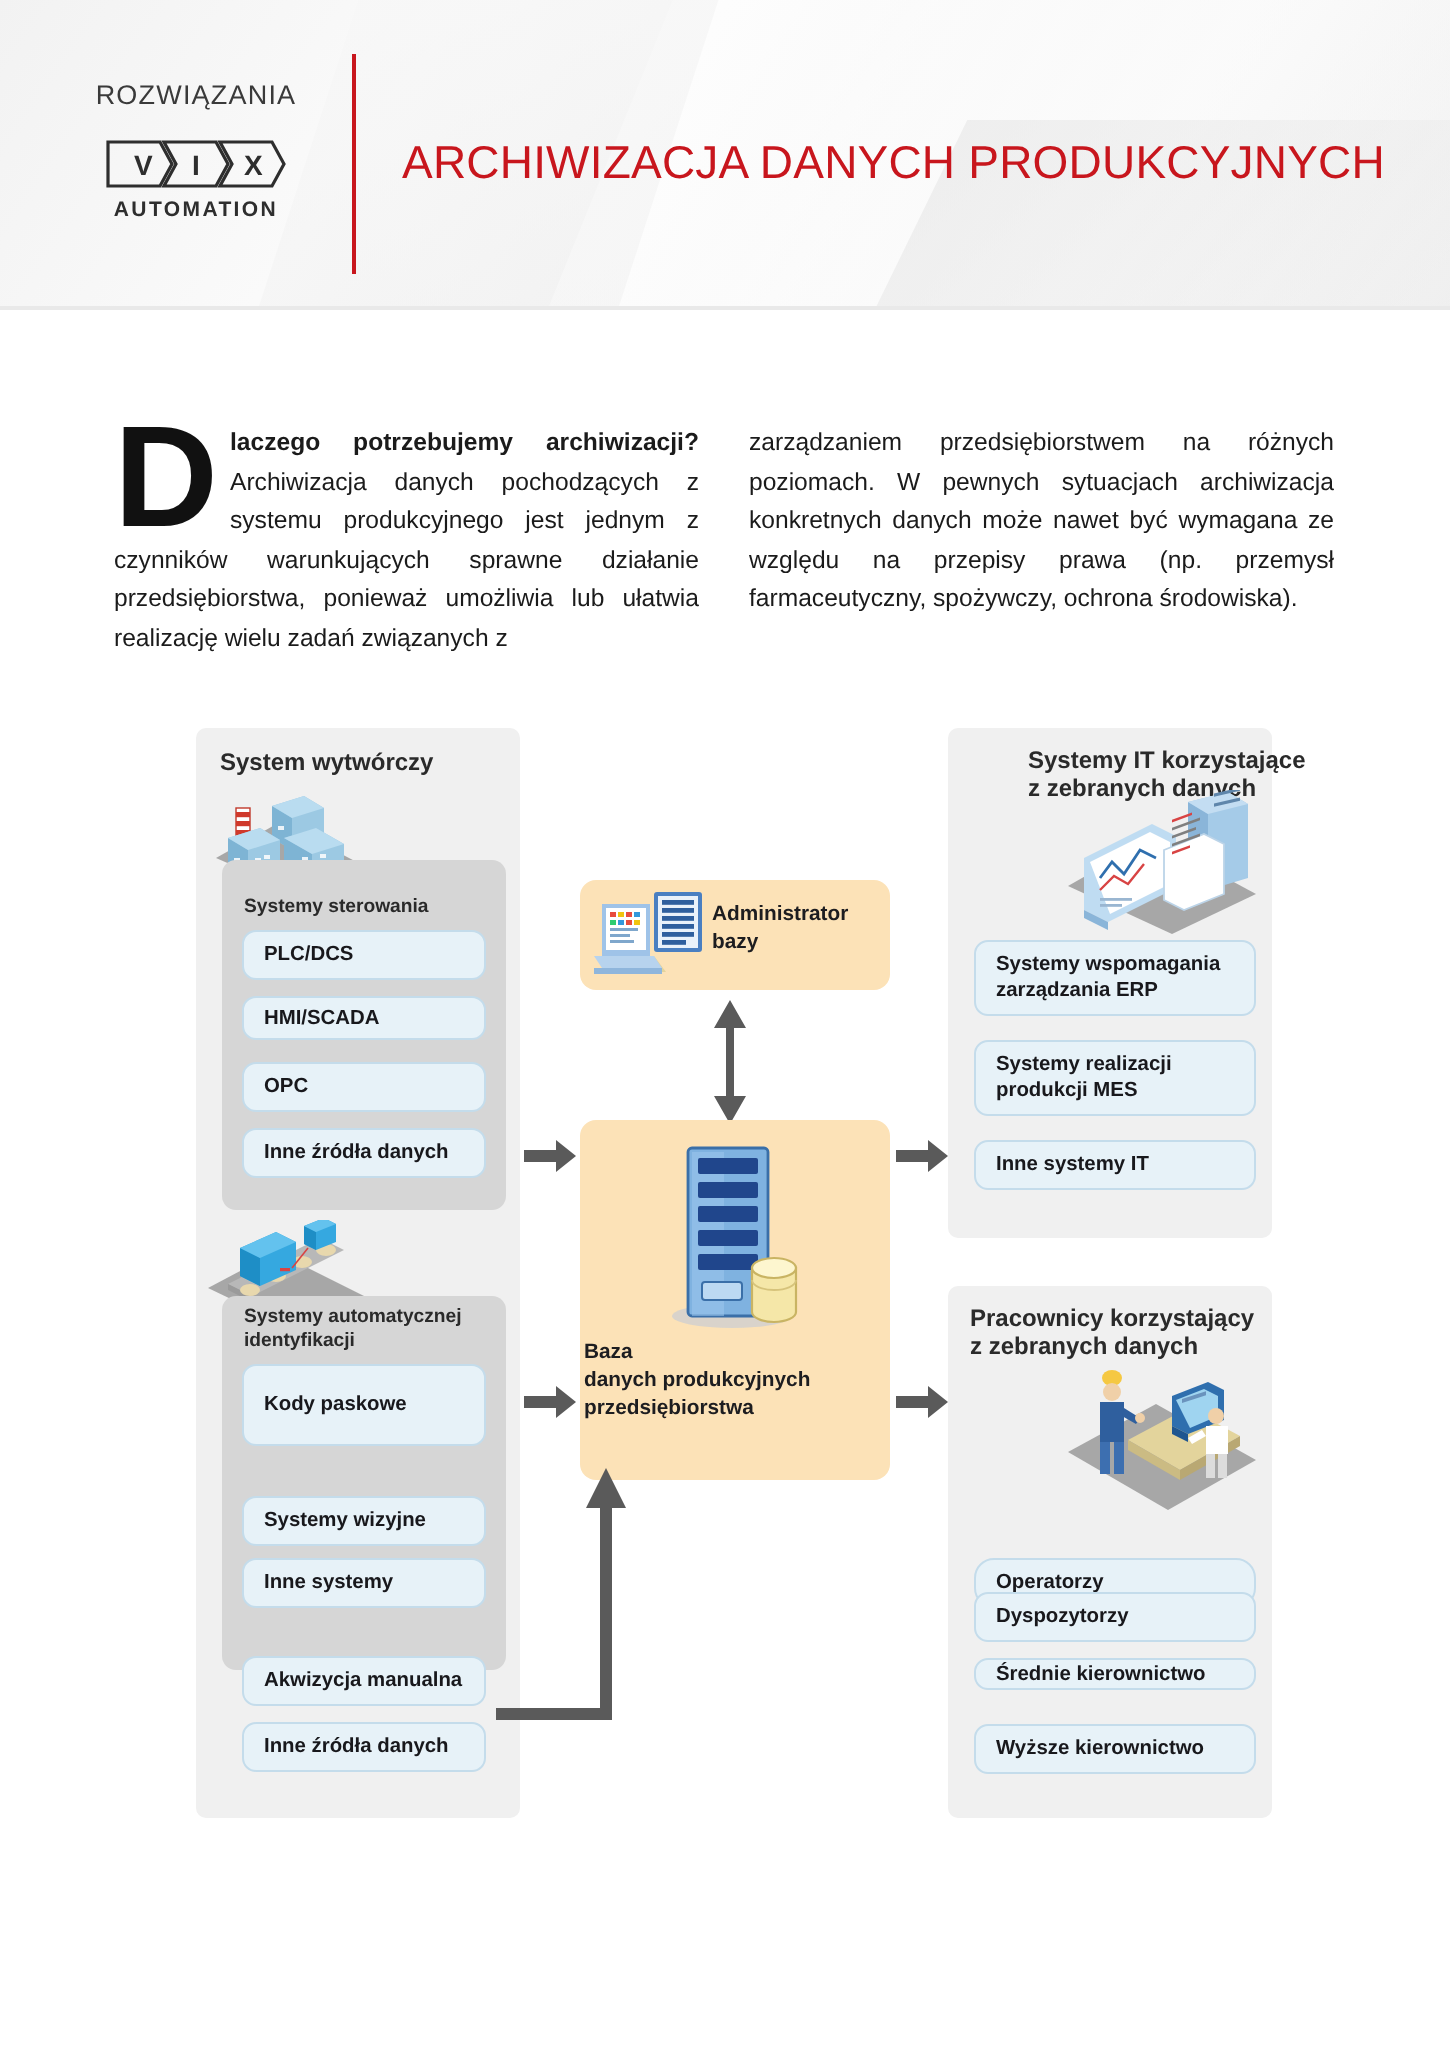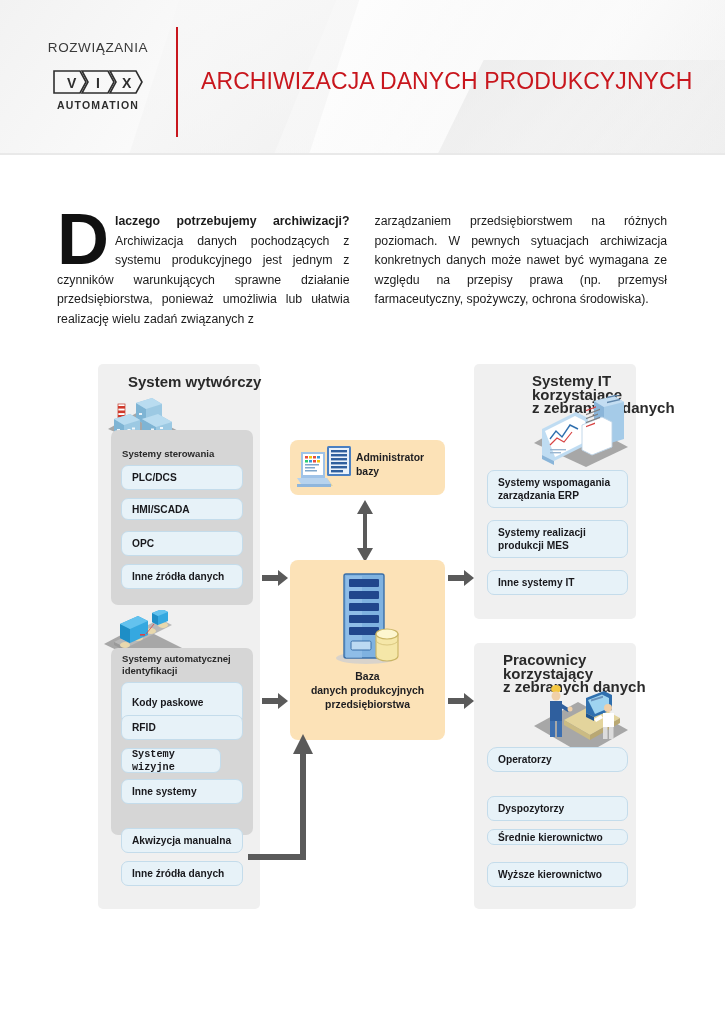--- a/index.html
+++ b/index.html
@@ -123,25 +123,24 @@
     width: 725px; height: 560px;
   }
 
   .panel {
     position: absolute;
     background: #f0f0f0;
     border-radius: 5px;
   }
   .panel-title {
     position: absolute;
-    font-size: 15px;
+    font-size: 12px;
     font-weight: bold;
     color: #2a2a2a;
     line-height: 13.5px;
-    margin-left: 18px;
   }
   .subpanel {
     position: absolute;
     background: #d6d6d6;
     border-radius: 7px;
   }
   .sub-title {
     position: absolute;
     font-size: 9.6px;
     font-weight: bold;
@@ -168,21 +167,21 @@
     position: absolute;
     background: #fce2b7;
     border-radius: 8px;
   }
   .obox-label {
     position: absolute;
     font-size: 10.4px;
     font-weight: bold;
     color: #1d1d20;
     line-height: 14px;
-    text-align: center;
+    text-align: left;
   }
 
   .arrow { position: absolute; }
 
   
   .icon-art { position: absolute; }
 </style>
 </head>
 <body>
 
@@ -282,22 +281,21 @@
     <polygon points="54,3 60,6 60,15 54,12" fill="#1e8ec6"></polygon>
     <polygon points="54,3 64,-1 70,2 60,6" fill="#63c2ee"></polygon>
     <rect x="42" y="24" width="5" height="1.6" fill="#d84343"></rect>
     <line x1="56" y1="14" x2="48" y2="24" stroke="#d84343" stroke-width="0.8"></line>
   </svg>
 
   <div class="subpanel" style="left:111px; top:293px; width:142px; height:187px;"></div>
   <div class="sub-title" style="left:122px; top:298px; width:126px;"><span>Systemy automatycznej</span><br><span>identyfikacji</span></div>
 
   <div class="chip" style="left:121px; top:327px; width:122px; height:41px;">Kody paskowe</div>
-  <div class="chip" style="left:121px; top:360px; width:122px; height:25px;">RFID</div>
-  <div class="chip" style="left:121px; top:393px; width:100px; height:25px;font-family:Liberation Mono, monospace;">Systemy wizyjne</div>
+  <div class="chip" style="left:121px; top:393px; width:122px; height:25px;">Systemy wizyjne</div>
   <div class="chip" style="left:121px; top:424px; width:122px; height:25px;">Inne systemy</div>
 
   <div class="chip" style="left:121px; top:473px; width:122px; height:25px;">Akwizycja manualna</div>
   <div class="chip" style="left:121px; top:506px; width:122px; height:25px;">Inne źródła danych</div>
 
   <div class="obox" style="left:290px; top:85px; width:155px; height:55px;"></div>
   <svg class="icon-art" style="left:297px; top:89px;" width="62" height="48" viewBox="0 0 62 48">
     <rect x="30" y="2" width="24" height="30" rx="1.5" fill="#4a7fc1"></rect>
     <rect x="32" y="4" width="20" height="26" fill="#e9f1fa"></rect>
     <g fill="#2f5f9e">
@@ -445,18 +443,18 @@
     </g>
     <g>
       <circle cx="80" cy="28" r="4" fill="#f0d0a8"></circle>
       <path d="M75 33 h11 v14 h-11 Z" fill="#ffffff"></path>
       <path d="M75 47 h4.5 v12 h-4.5 Z" fill="#dcdcdc"></path>
       <path d="M81 47 h4.5 v12 h-4.5 Z" fill="#dcdcdc"></path>
       <path d="M73 35 l-7 4 2 3 7 -4 Z" fill="#ffffff"></path>
     </g>
   </svg>
 
-  <div class="chip" style="left:487px; top:392px; width:141px; height:25px;border-radius:10px;">Operatorzy</div>
+  <div class="chip" style="left:487px; top:424px; width:141px; height:25px;border-radius:10px;">Operatorzy</div>
   <div class="chip" style="left:487px; top:441px; width:141px; height:25px;">Dyspozytorzy</div>
   <div class="chip" style="left:487px; top:474px; width:141px; height:16px;">Średnie kierownictwo</div>
   <div class="chip" style="left:487px; top:507px; width:141px; height:25px;">Wyższe kierownictwo</div>
 
 </div>
 
 </body></html>

